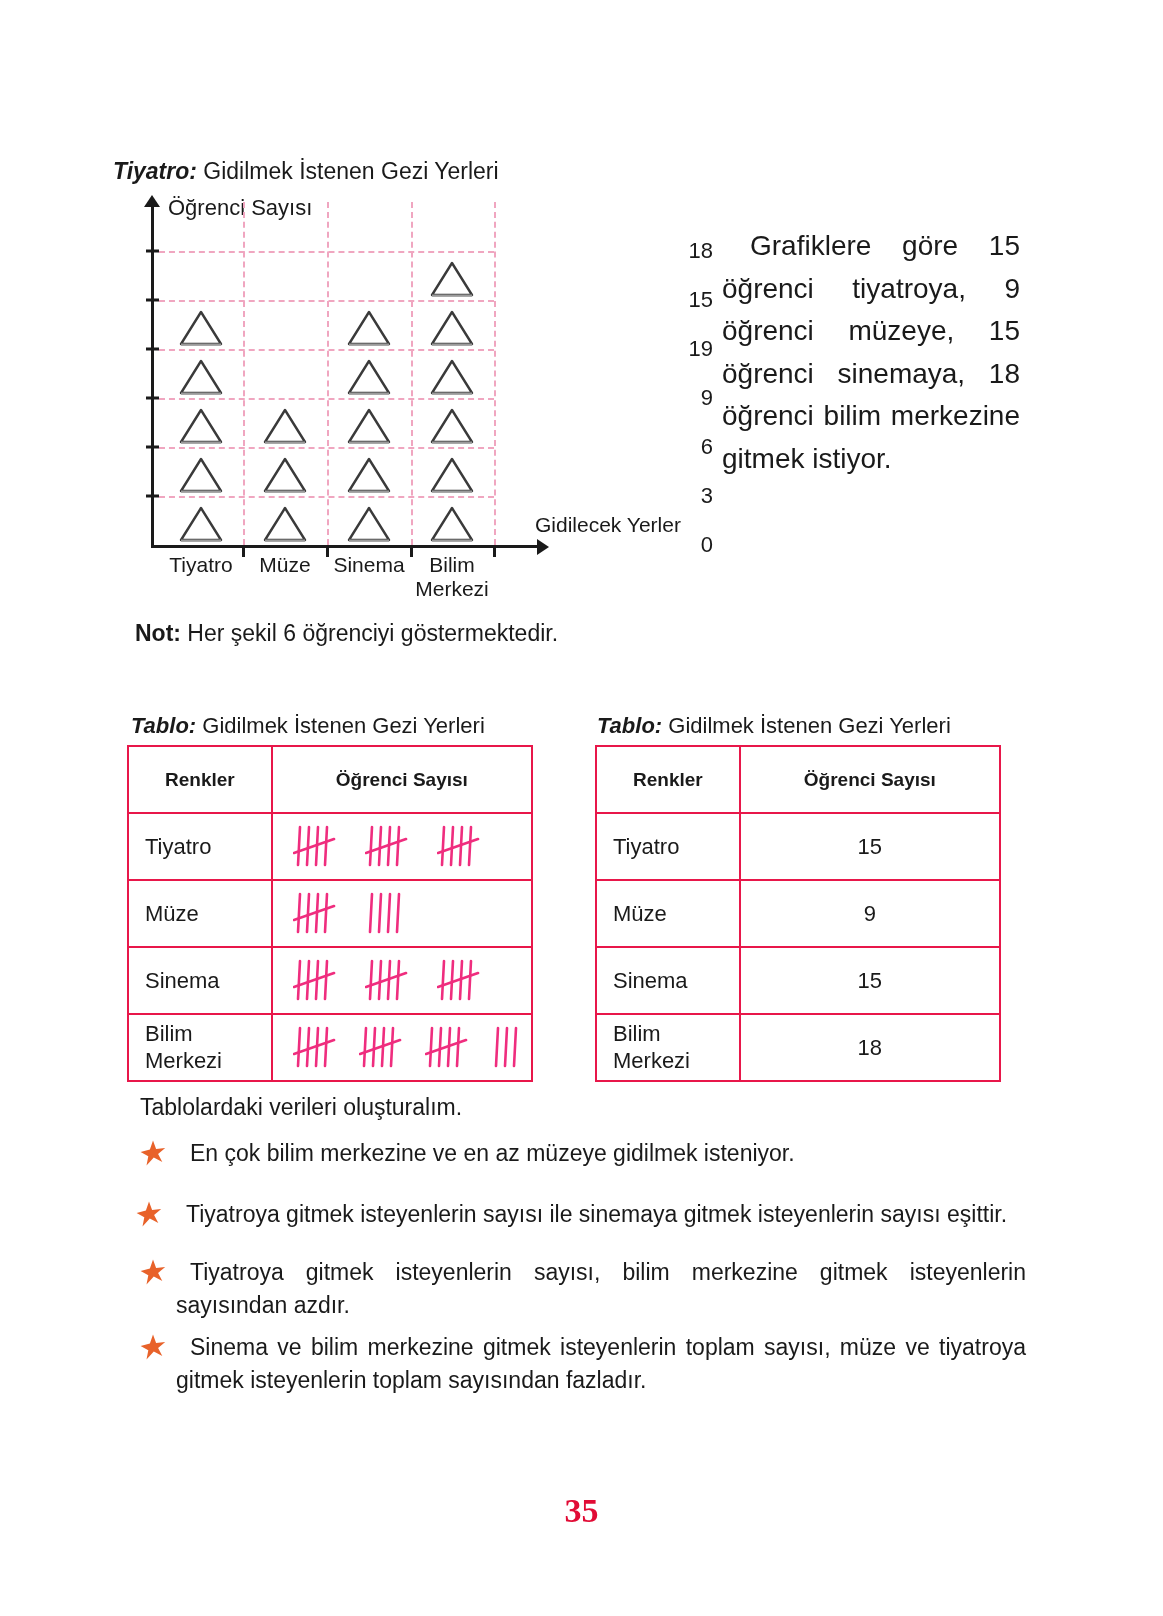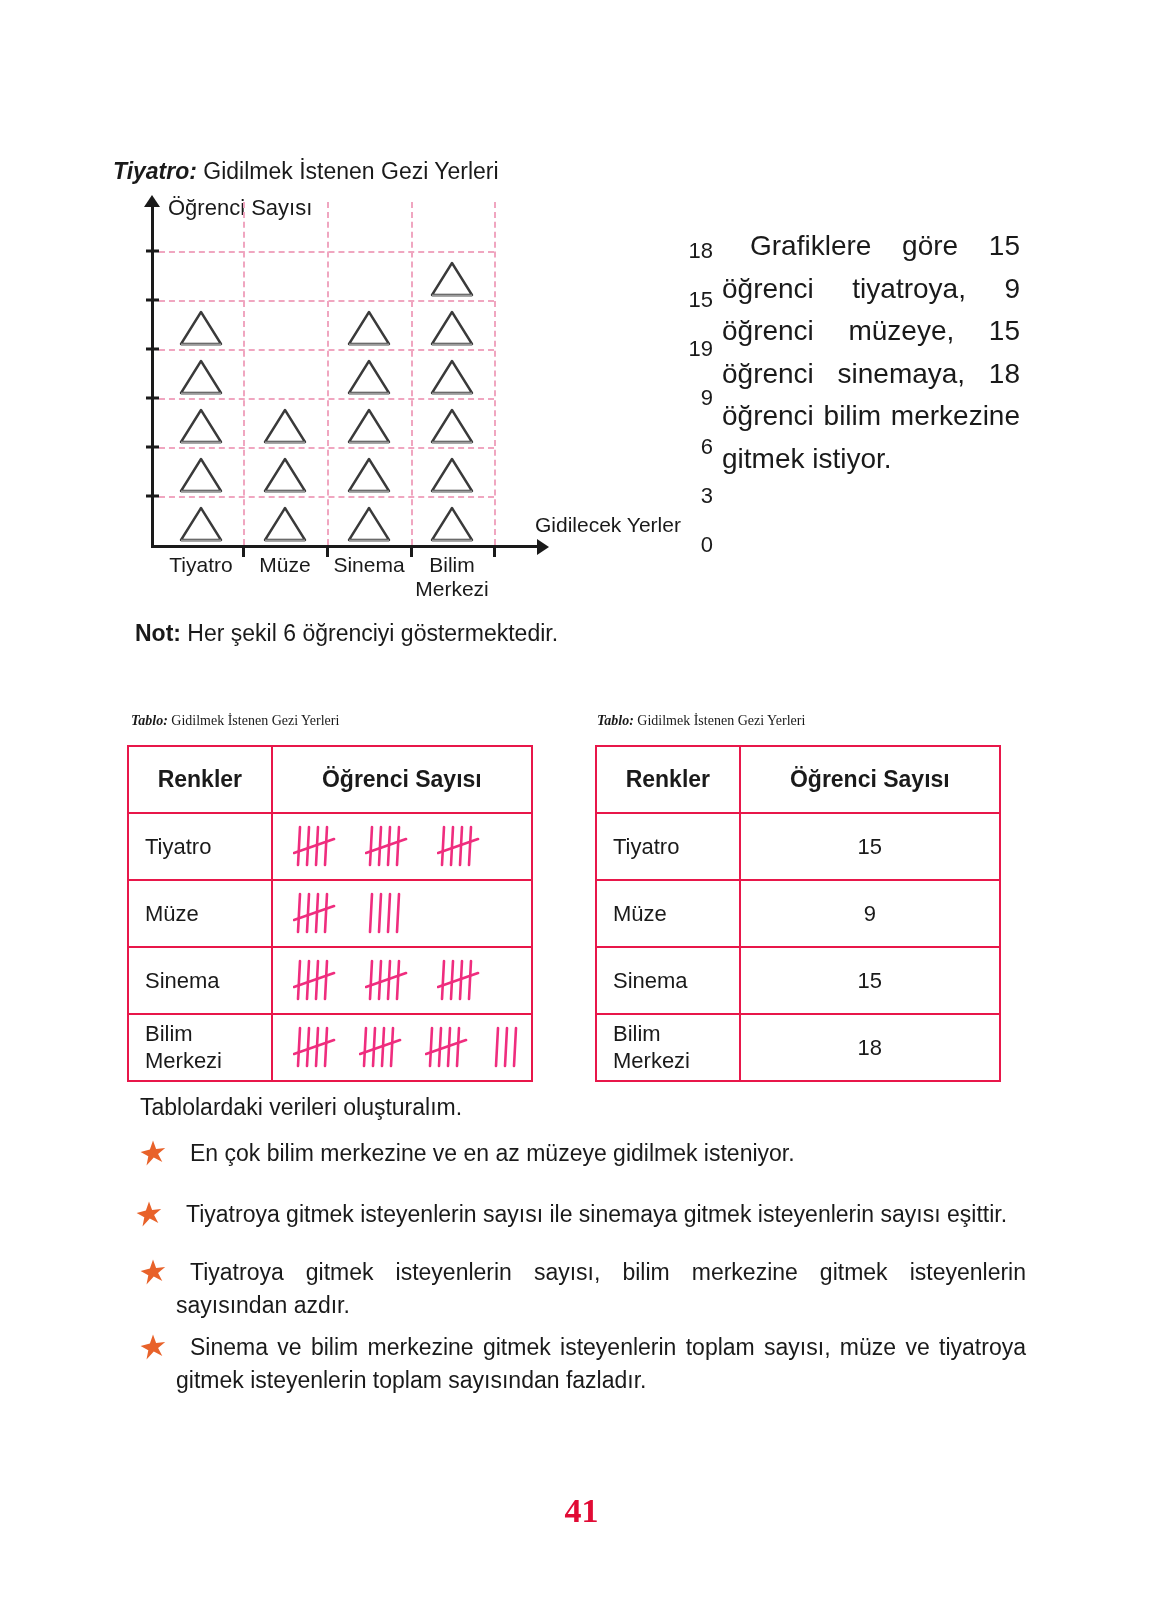--- a/index.html
+++ b/index.html
@@ -110,38 +110,38 @@
   #note-line .lead { font-weight:bold; }
 
   
   #instruction-line {
     position:absolute; left:140px; top:672px;
     font-size:23px; white-space:nowrap;
   }
 
   
   .table-caption {
-    position:absolute; font-size:14px; white-space:nowrap;font-family:Liberation Serif, serif;
+    position:absolute; font-size:22px; white-space:nowrap;
   }
   .table-caption .lead { font-weight:bold; font-style:italic; }
   #caption-left  { left:131px; top:713px; }
   #caption-right { left:597px; top:713px; }
 
   
   .data-table {
     position:absolute;
     border-collapse:collapse;
     background:#fff;
   }
   .data-table td, .data-table th {
     border:2px solid #e8174a;
     padding:0;
   }
   .data-table th {
-    font-size:23px; font-weight:bold; text-align:center;
+    font-size:19px; font-weight:bold; text-align:center;
     height:50px;
   }
   .data-table td.catname {
     font-size:22px; text-align:left; padding-left:16px;
     vertical-align:middle;
   }
   .data-table td.valnum {
     font-size:22px; text-align:center; vertical-align:middle;
   }
   .data-table td.tallycell {
@@ -628,15 +628,15 @@
 
   <div class="bullet-item" id="bullet-4">
     <span class="star">
       <svg width="26" height="26" viewBox="0 0 26 26">
           <polygon points="13,0.5 16.1,9.1 25.2,8.0 18.1,13.9 22.3,22.0 13.8,17.5 6.5,25.5 8.3,16.2 0.6,12.0 9.9,9.4" fill="#e8622a"></polygon>
         </svg>
     </span>
     <span class="txt">Sinema ve bilim merkezine gitmek isteyenlerin toplam sayısı, müze ve tiyatroya gitmek isteyenlerin toplam sayısından fazladır.</span>
   </div>
 
-  <div id="page-number">41</div>
+  <div id="page-number">35</div>
 
 </div>
 
 </body></html>

